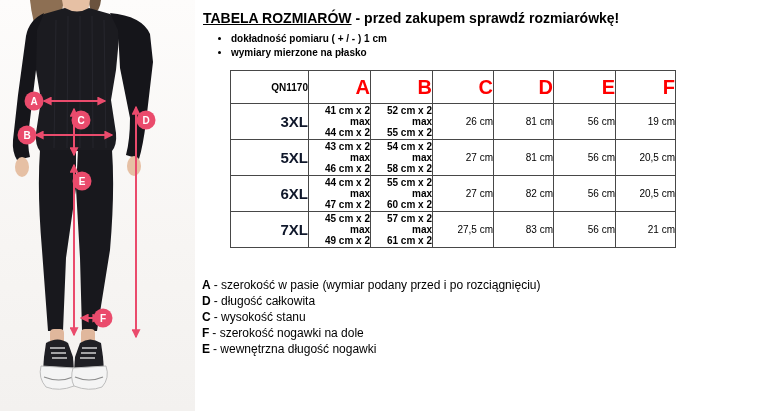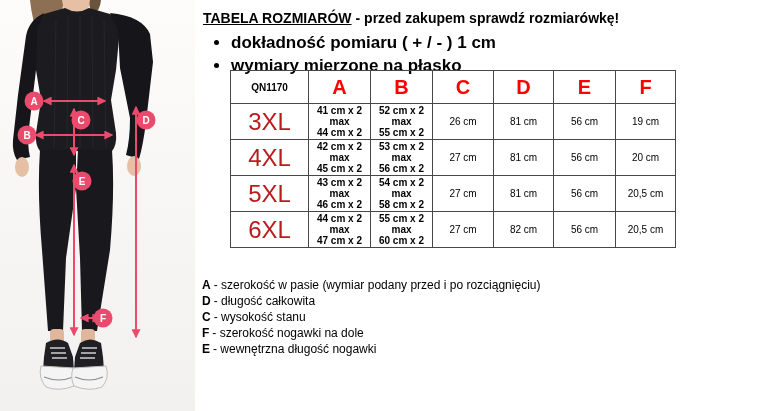--- a/index.html
+++ b/index.html
@@ -18,36 +18,36 @@
     position:absolute; width:19px; height:19px; border-radius:50%;
     background:#ea4b6c; color:#fff; font-size:10px; font-weight:bold;
     display:flex; align-items:center; justify-content:center;
     transform:translate(-50%,-50%); line-height:1;
   }
 
   
   .head { position:absolute; left:203px; top:10px; width:560px; }
   .title { font-size:14px; font-weight:bold; white-space:nowrap; }
   .title .hl { color:#000000; text-decoration:underline; margin-right:4px; }
-  ul.bullets { margin:7px 0 16px 28px; padding:0; font-size:17px; font-weight:bold; }
+  ul.bullets { margin:7px 0 16px 28px; padding:0; font-size:10px; font-weight:bold; }
   ul.bullets li { margin-bottom:3px; }
 
   
   table.sizes {
     position:absolute; left:230px; top:70px;
     border-collapse:collapse; table-layout:fixed;
   }
   table.sizes th, table.sizes td {
-    border:1px solid #474747; padding:0; text-align:center; vertical-align:middle;
+    border:1px solid #474747; padding:0; text-align:right; vertical-align:middle;
   }
   tr.hdr { height:33px; }
   tr.data { height:36px; }
   .code   { font-size:10px; font-weight:bold; }
   th.letter { color:#ff0000; font-size:20px; font-weight:bold; }
-  td.size { color:#b91c1c; font-size:24px; font-weight:normal; }
+  td.size { color:#0f172a; font-size:15px; font-weight:bold; }
   td.val  { font-size:10px; font-weight:normal; }
   td.multi div { font-size:10px; font-weight:bold; line-height:11px; }
 
   
   .legend { position:absolute; left:202px; top:279px; font-size:12px; }
   .legend .lrow { margin-bottom:3px; line-height:13px; }
   .legend .lrow b { margin-right:3px; }
 </style>
 </head>
 <body>
@@ -160,53 +160,36 @@
       <div>52 cm x 2</div>
       <div>max</div>
       <div>55 cm x 2</div>
     </td>
     <td class="val">26 cm</td>
     <td class="val">81 cm</td>
     <td class="val">56 cm</td>
     <td class="val">19 cm</td>
   </tr>
 
-  <tr class="data">
-    <td class="size">4XL</td>
-    <td class="multi">
-      <div>42 cm x 2</div>
-      <div>max</div>
-      <div>45 cm x 2</div>
-    </td>
-    <td class="multi">
-      <div>53 cm x 2</div>
-      <div>max</div>
-      <div>56 cm x 2</div>
+
+  <tr class="data">
+    <td class="size">5XL</td>
+    <td class="multi">
+      <div>43 cm x 2</div>
+      <div>max</div>
+      <div>46 cm x 2</div>
+    </td>
+    <td class="multi">
+      <div>54 cm x 2</div>
+      <div>max</div>
+      <div>58 cm x 2</div>
     </td>
     <td class="val">27 cm</td>
     <td class="val">81 cm</td>
     <td class="val">56 cm</td>
-    <td class="val">20 cm</td>
-  </tr>
-
-  <tr class="data">
-    <td class="size">5XL</td>
-    <td class="multi">
-      <div>43 cm x 2</div>
-      <div>max</div>
-      <div>46 cm x 2</div>
-    </td>
-    <td class="multi">
-      <div>54 cm x 2</div>
-      <div>max</div>
-      <div>58 cm x 2</div>
-    </td>
-    <td class="val">27 cm</td>
-    <td class="val">81 cm</td>
-    <td class="val">56 cm</td>
     <td class="val">20,5 cm</td>
   </tr>
 
   <tr class="data">
     <td class="size">6XL</td>
     <td class="multi">
       <div>44 cm x 2</div>
       <div>max</div>
       <div>47 cm x 2</div>
     </td>
@@ -214,20 +197,37 @@
       <div>55 cm x 2</div>
       <div>max</div>
       <div>60 cm x 2</div>
     </td>
     <td class="val">27 cm</td>
     <td class="val">82 cm</td>
     <td class="val">56 cm</td>
     <td class="val">20,5 cm</td>
   </tr>
 
+  <tr class="data">
+    <td class="size">7XL</td>
+    <td class="multi">
+      <div>45 cm x 2</div>
+      <div>max</div>
+      <div>49 cm x 2</div>
+    </td>
+    <td class="multi">
+      <div>57 cm x 2</div>
+      <div>max</div>
+      <div>61 cm x 2</div>
+    </td>
+    <td class="val">27,5 cm</td>
+    <td class="val">83 cm</td>
+    <td class="val">56 cm</td>
+    <td class="val">21 cm</td>
+  </tr>
   </tbody>
 </table>
 
 <div class="legend">
   <div class="lrow"><b>A</b><span>- szerokość w pasie (wymiar podany przed i po rozciągnięciu)</span></div>
   <div class="lrow"><b>D</b><span>- długość całkowita</span></div>
   <div class="lrow"><b>C</b><span>- wysokość stanu</span></div>
   <div class="lrow"><b>F</b><span>- szerokość nogawki na dole</span></div>
   <div class="lrow"><b>E</b><span>- wewnętrzna długość nogawki</span></div>
 </div>

